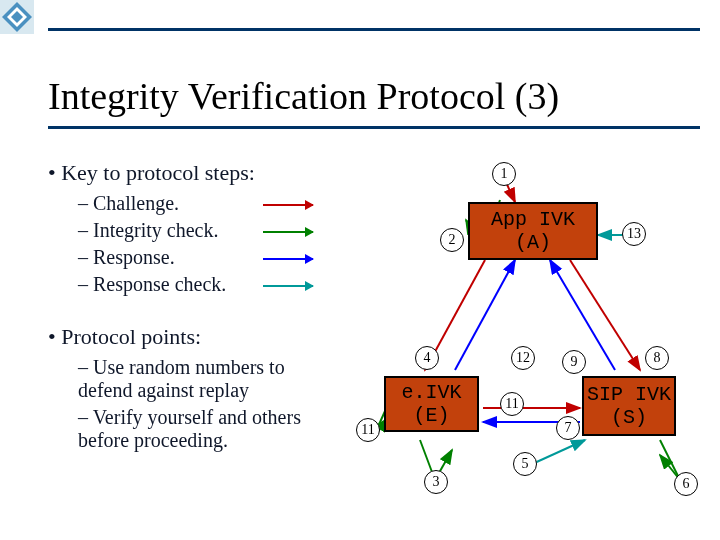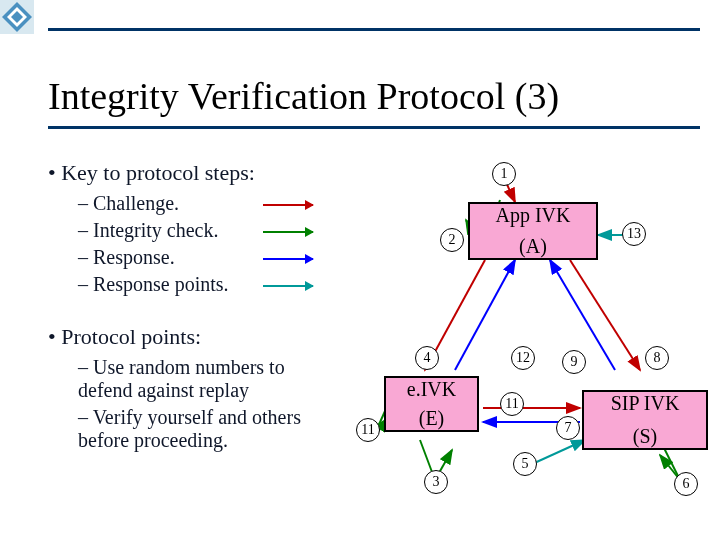--- a/index.html
+++ b/index.html
@@ -93,28 +93,29 @@
   .diagram {
     position: absolute;
     right: 0;
     top: 0;
     width: 340px;
     height: 360px;
   }
   .dbox {
     position: absolute;
     border: 2px solid #000;
-    background: #f9a8d4;
+    background: #c2410c;
     font-size: 20px;
     text-align: center;
     display: flex;
     align-items: center;
-    justify-content: space-between;
+    justify-content: center;
     flex-direction: column;
     line-height: 1.15;
+    font-family: Liberation Mono, monospace;
   }
   .circ {
     position: absolute;
     width: 24px;
     height: 24px;
     border: 1.5px solid #000;
     border-radius: 50%;
     background: #fff;
     font-size: 14px;
     display: flex;
@@ -148,21 +149,21 @@
     </div>
     <div class="b2">
       <span>Integrity check.</span>
       <span class="arrow-swatch c-green"></span>
     </div>
     <div class="b2">
       <span>Response.</span>
       <span class="arrow-swatch c-blue"></span>
     </div>
     <div class="b2">
-      <span>Response points.</span>
+      <span>Response check.</span>
       <span class="arrow-swatch c-teal"></span>
     </div>
 
     <div class="b1" style="margin-top:28px">Protocol points:</div>
     <div class="b2" style="width:260px">Use random numbers to defend against replay</div>
     <div class="b2" style="width:260px">Verify yourself and others before proceeding.</div>
   </div>
 
   <div class="diagram">
 
@@ -214,21 +215,21 @@
     </svg>
 
     <div class="dbox" style="left:108px; top:42px; width:130px; height:58px">
       <span>App IVK</span>
       <span>(A)</span>
     </div>
     <div class="dbox" style="left:24px; top:216px; width:95px; height:56px">
       <span>e.IVK</span>
       <span>(E)</span>
     </div>
-    <div class="dbox" style="left:222px; top:230px; width:126px; height:60px">
+    <div class="dbox" style="left:222px; top:216px; width:94px; height:60px">
       <span>SIP IVK</span>
       <span>(S)</span>
     </div>
 
     <div class="circ" style="left:132px; top:2px">1</div>
     <div class="circ" style="left:80px;  top:68px">2</div>
     <div class="circ" style="left:262px; top:62px">13</div>
     <div class="circ" style="left:55px;  top:186px">4</div>
     <div class="circ" style="left:151px; top:186px">12</div>
     <div class="circ" style="left:202px; top:190px">9</div>

